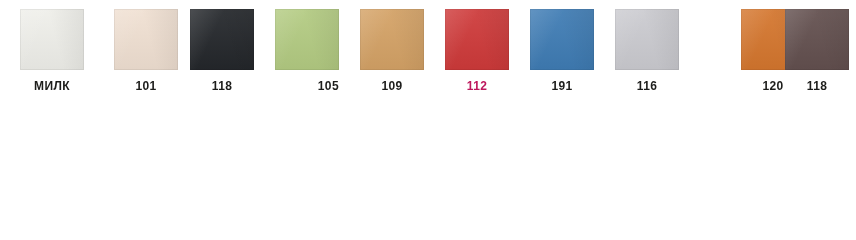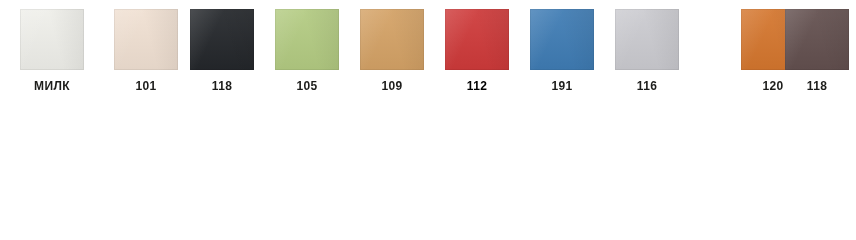--- a/index.html
+++ b/index.html
@@ -82,29 +82,29 @@
     <div class="swatch-item" style="left: 105px; margin-left: 9px;">
       <div class="swatch-chip" style="background: rgb(240, 224, 210);"></div>
       <div class="swatch-label" style="color: rgb(29, 29, 27);">101</div>
     </div>
     <div class="swatch-item" style="left: 190px;">
       <div class="swatch-chip" style="background: rgb(36, 39, 43);"></div>
       <div class="swatch-label" style="color: rgb(29, 29, 27);">118</div>
     </div>
     <div class="swatch-item" style="left: 275px;">
       <div class="swatch-chip" style="background: rgb(179, 203, 130);"></div>
-      <div class="swatch-label" style="color: rgb(29, 29, 27);">105</div>
+      <div class="swatch-label" style="color: rgb(29, 29, 27); text-align: right;">105</div>
     </div>
     <div class="swatch-item" style="left: 360px;">
       <div class="swatch-chip" style="background: rgb(212, 162, 102);"></div>
       <div class="swatch-label" style="color: rgb(29, 29, 27); text-align: center;">109</div>
     </div>
     <div class="swatch-item" style="left: 445px;">
       <div class="swatch-chip" style="background: rgb(206, 58, 58);"></div>
-      <div class="swatch-label" style="color: #000000;">112</div>
+      <div class="swatch-label" style="color: #be185d;">112</div>
     </div>
     <div class="swatch-item" style="left: 530px;">
       <div class="swatch-chip" style="background: rgb(63, 124, 180);"></div>
       <div class="swatch-label" style="color: rgb(29, 29, 27);">191</div>
     </div>
     <div class="swatch-item" style="left: 615px; text-decoration: underline;">
       <div class="swatch-chip" style="background: rgb(203, 203, 208);"></div>
       <div class="swatch-label" style="color: rgb(29, 29, 27);">116</div>
     </div>
     <div class="swatch-item" style="left: 741px;">

